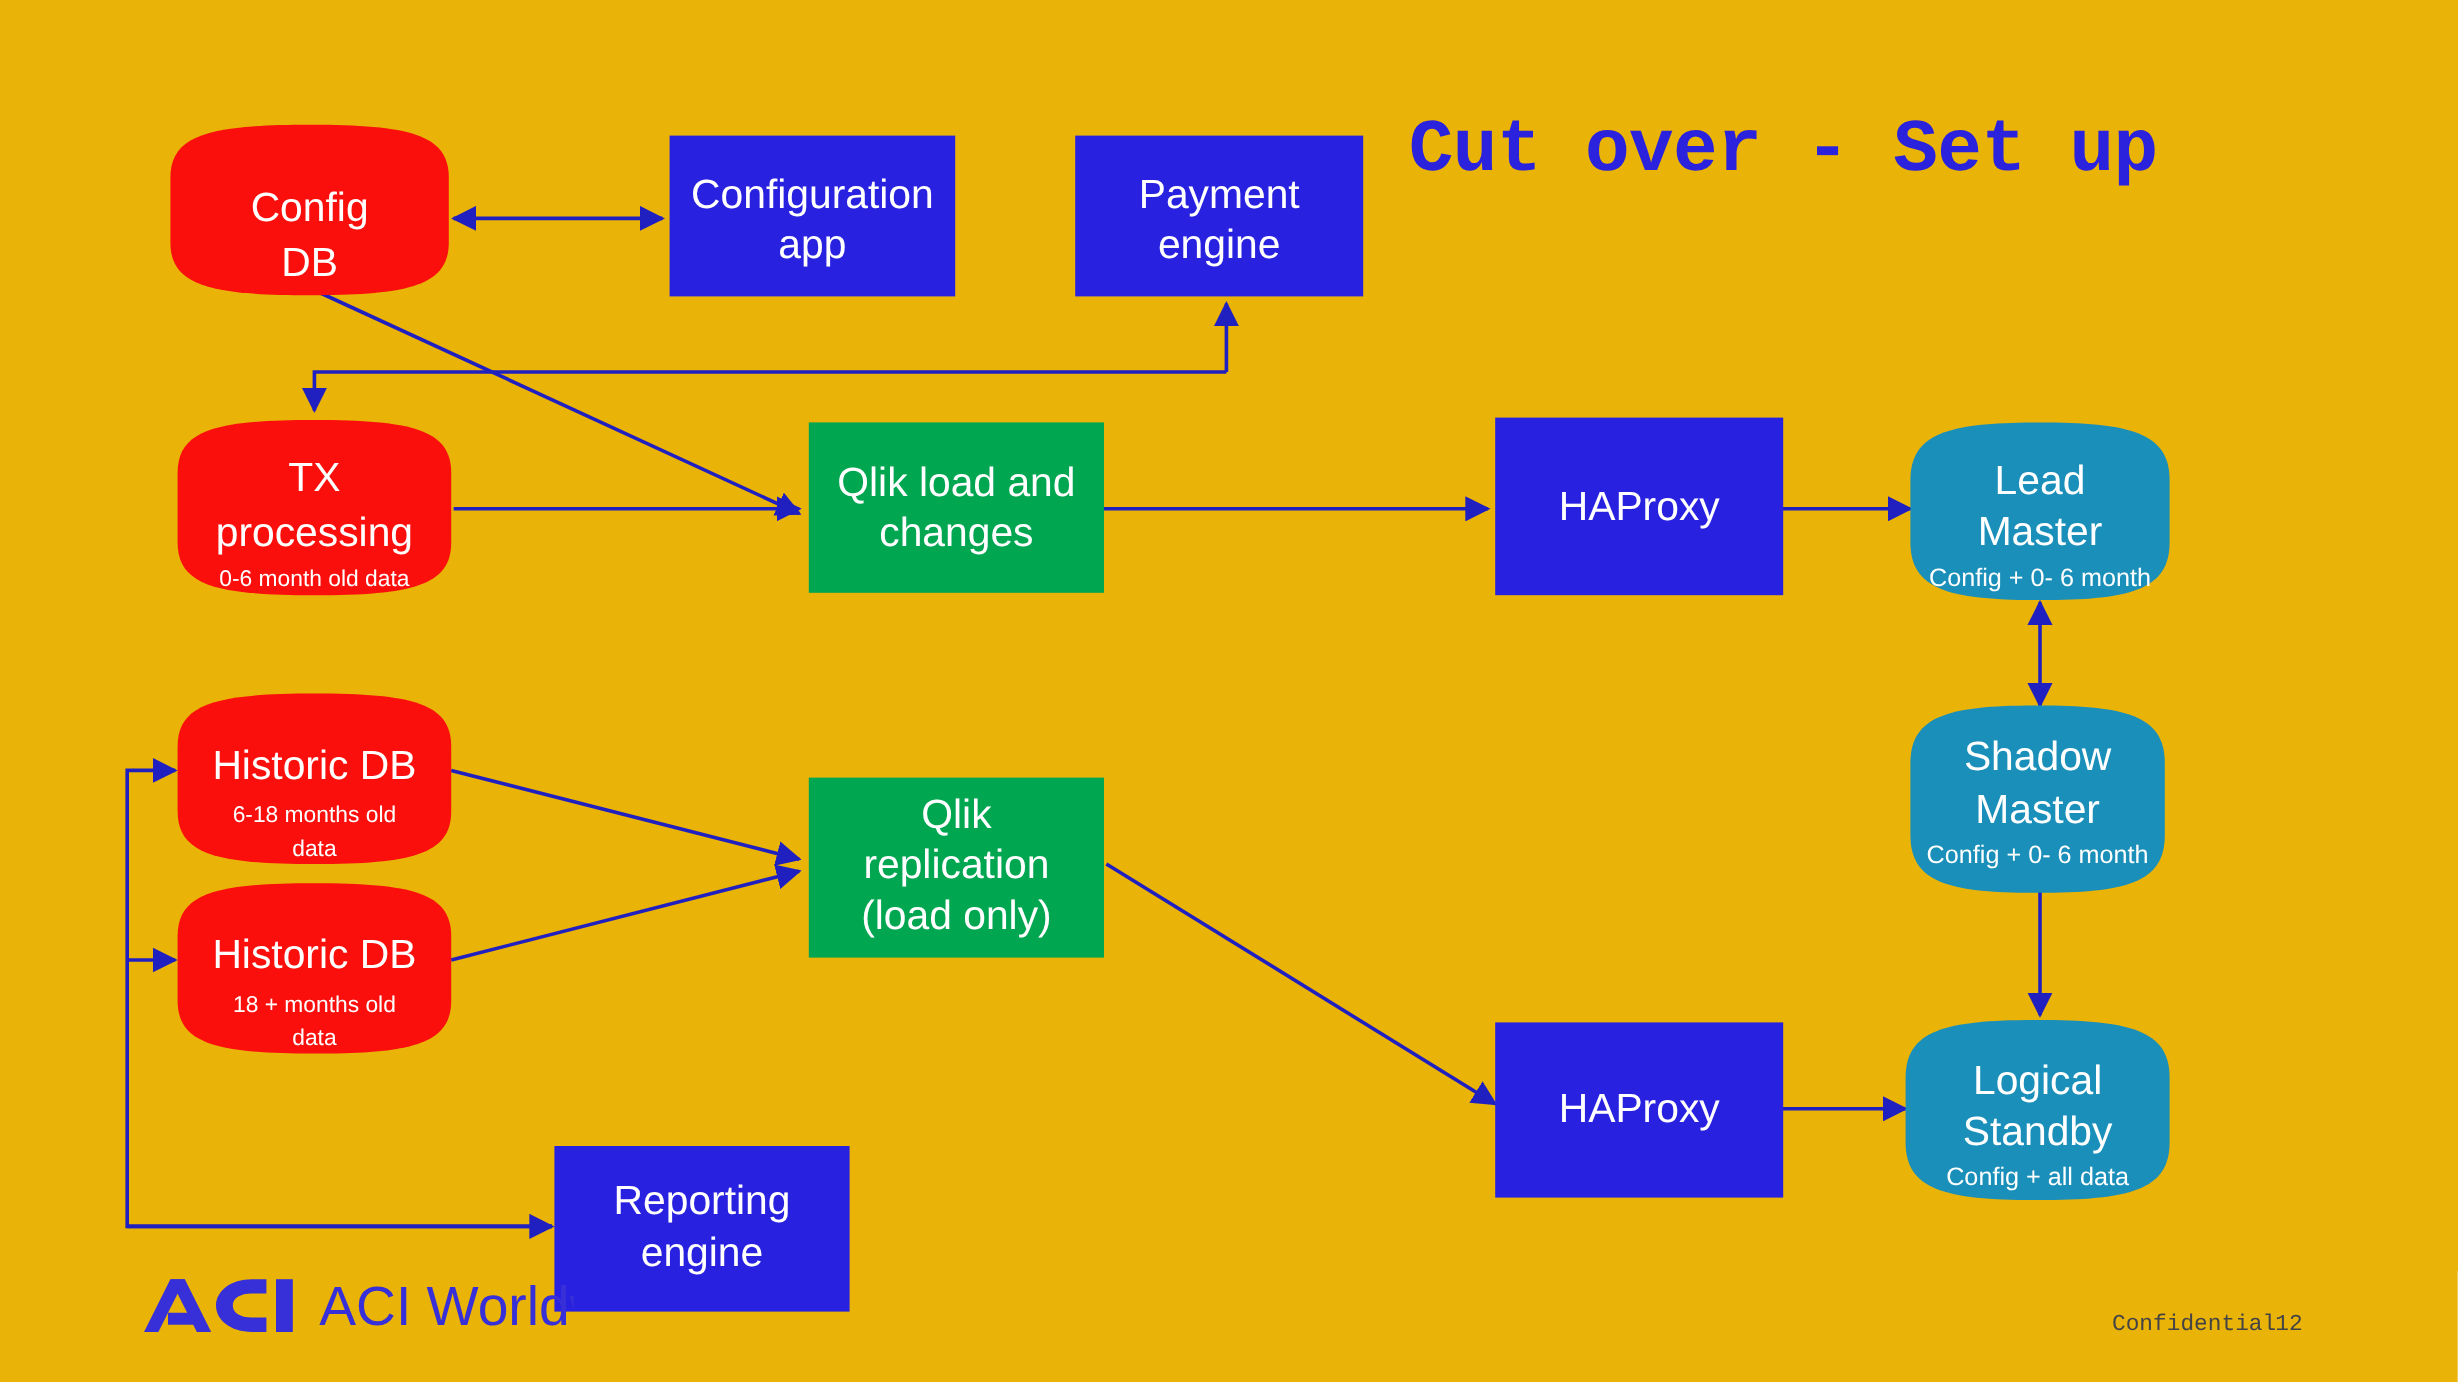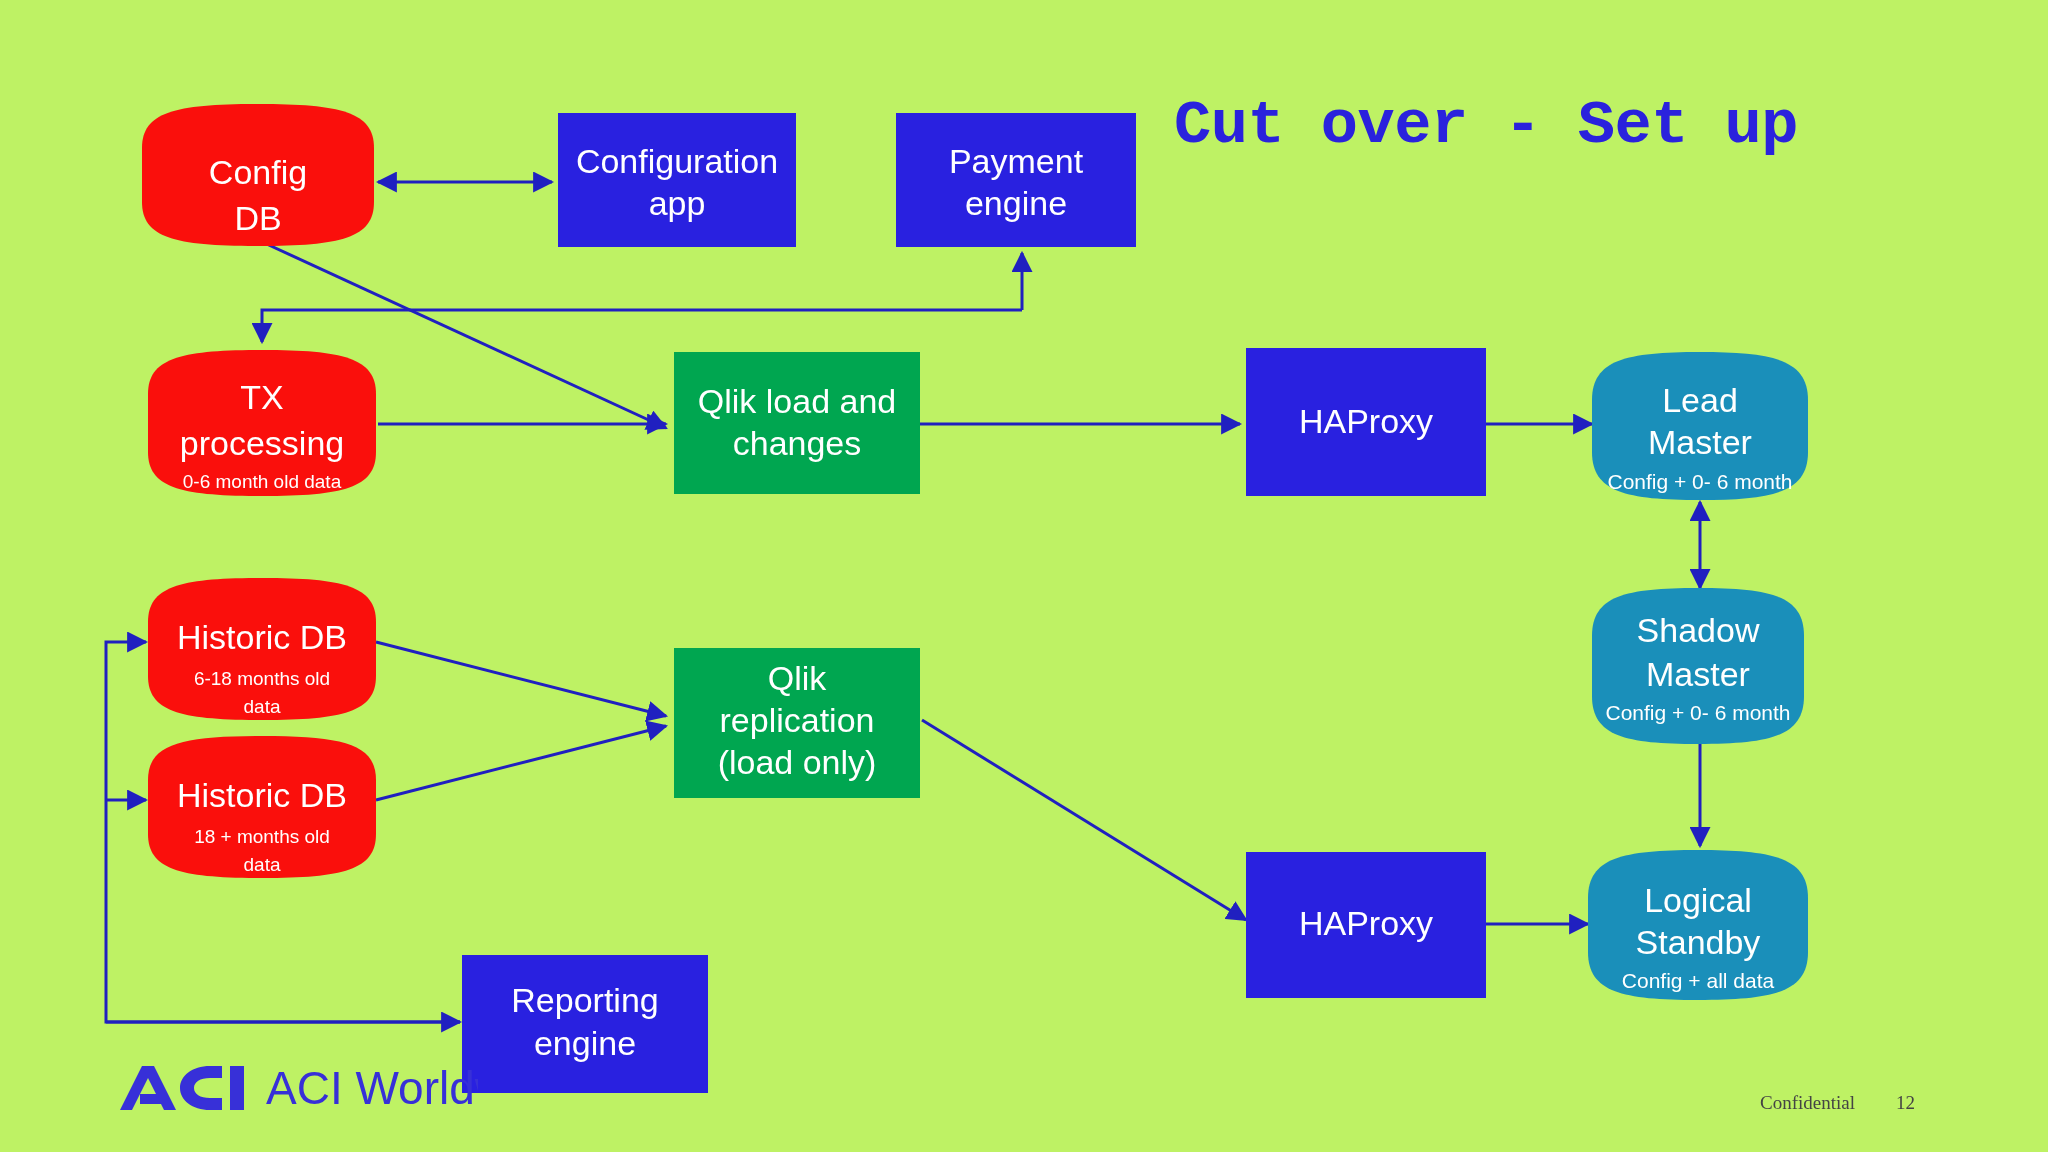--- a/index.html
+++ b/index.html
@@ -10,21 +10,21 @@
   body {
     width: 2048px;
     height: 1152px;
     position: relative;
     overflow: hidden;
     font-family: "Liberation Sans", sans-serif;
   }
   #slide {
     position: absolute;
     inset: 0;
-    background: #bef264;
+    background: #eab308;
   }
   #diagram-svg {
     position: absolute;
     left: 0;
     top: 0;
     width: 2048px;
     height: 1152px;
   }
   .node-label {
     fill: #ffffff;
@@ -45,21 +45,21 @@
     position: absolute;
     font-family: Liberation Mono, monospace;
     font-weight: bold;
     font-size: 62px;
     color: #2a22dd;
     letter-spacing: -0.5px;
     white-space: nowrap;
   }
   .footer-text {
     position: absolute;
-    font-family: Liberation Serif, serif;
+    font-family: Liberation Mono, monospace;
     font-size: 19px;
     color: #444444;
     white-space: nowrap;
   }
   #aci-logo {
     position: absolute;
     left: 118px;
     top: 1058px;
     height: 58px;
   }

